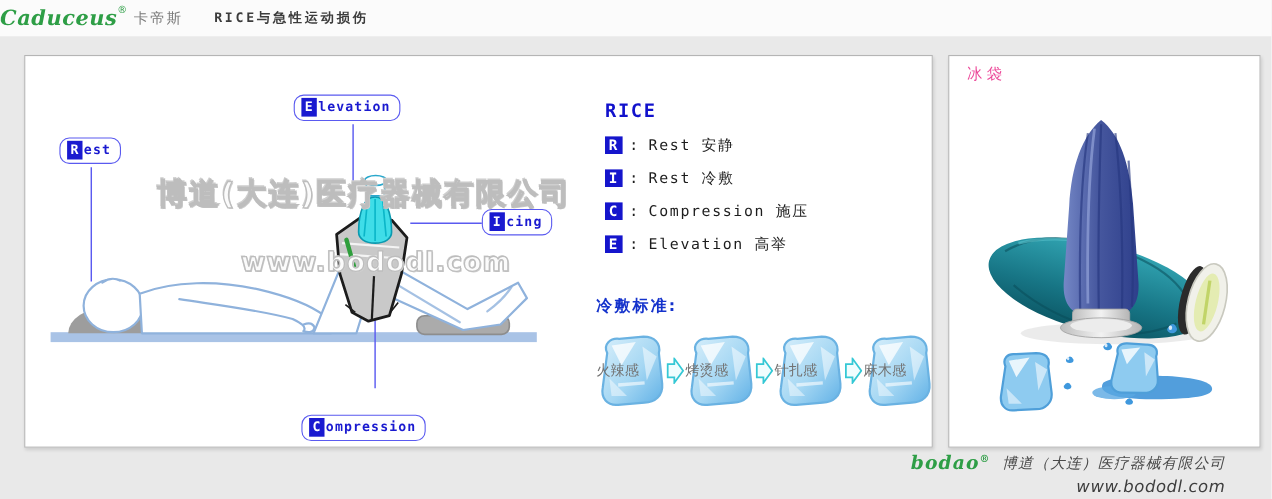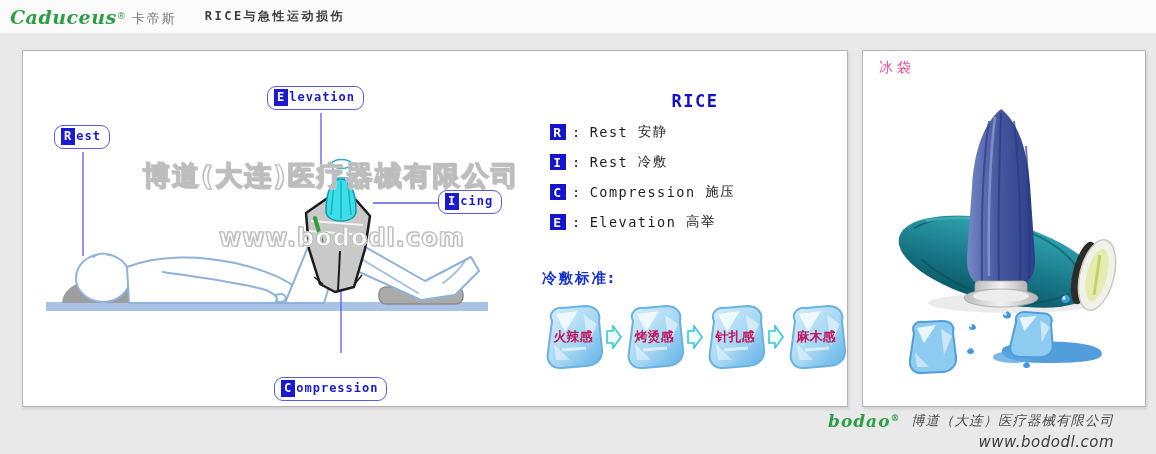--- a/index.html
+++ b/index.html
@@ -8,21 +8,21 @@
     font-family:"DejaVu Sans", "Liberation Sans", sans-serif;
     background:#e9e9e9;
     position:relative;
     overflow:hidden;
   }
   
   .topbar {
     position:absolute; left:0; top:0; width:1156px; height:33px;
     background:#fbfbfb; display:flex; align-items:center;
   }
-  .brand { display:flex; align-items:flex-end; margin-left:10px; }
+  .brand { display:flex; align-items:center; }
   .brand-name {
     font-family:"DejaVu Serif","Liberation Serif",serif;
     font-style:italic; font-weight:bold; font-size:19px; color:#2e9e46;
     letter-spacing:0.5px;
   }
   .brand-reg { font-size:9px; color:#2e9e46; vertical-align:super; position:relative; top:-7px; }
   .brand-cn { font-size:13px; color:#7a7a7a; margin-left:6px; letter-spacing:2px; }
   .page-title {
     margin-left:28px; font-family:"DejaVu Sans Mono","Liberation Mono",monospace;
     font-size:12px; font-weight:bold; color:#3c3c3c; letter-spacing:2.5px;
@@ -56,21 +56,21 @@
   .wm {
     position:absolute; font-weight:bold; color:rgba(255,255,255,0.92);
     -webkit-text-stroke:1.2px #bdbdbd;
     text-shadow:1px 1px 0 #cfcfcf, -1px -1px 0 #cfcfcf;
     z-index:4; white-space:nowrap; pointer-events:none;
   }
   .wm1 { left:120px; top:107px; font-size:27px; letter-spacing:2px; }
   .wm2 { left:196px; top:173px; font-size:24px; letter-spacing:1px; }
 
   
-  .rice-section { position:absolute; left:527px; top:40px; width:290px;text-align:center; }
+  .rice-section { position:absolute; left:527px; top:40px; width:290px; }
   .rice-heading {
     font-family:"DejaVu Sans Mono","Liberation Mono",monospace;
     font-size:17px; font-weight:bold; color:#1111cc; letter-spacing:1.5px;
   }
   .rice-item {
     margin-top:12px; font-family:"DejaVu Sans Mono","Liberation Mono",monospace;
     font-size:13.5px; color:#1d1d1d; letter-spacing:1.5px;
     display:flex; align-items:center;
   }
   .rice-letter {
@@ -82,22 +82,22 @@
 
   
   .cold-section { position:absolute; left:519px; top:218px; width:305px; }
   .cold-heading {
     font-size:14.5px; font-weight:bold; color:#1533cc; letter-spacing:2px;
   }
   .cold-row { display:flex; align-items:center; margin-top:16px; }
   .cube { position:relative; width:62px; height:66px; flex:0 0 auto; }
   .cube svg { position:absolute; inset:0; }
   .cube-label {
-    position:absolute; left:0; right:0; top:24px; text-align:center;
-    font-size:13px; font-weight:bold; color:#be185d; letter-spacing:0;
+    position:absolute; left:0; right:0; top:24px; 
+    font-size:13px; font-weight:normal; color:#737373; letter-spacing:0;
     z-index:2;
   }
   .flow-arrow { width:17px; height:24px; margin:0 1px; flex:0 0 auto; }
 
   
   .rp-title {
     position:absolute; left:16px; top:8px; font-size:14px; color:#ec4899;
     letter-spacing:4px; z-index:3;
   }
   .rp-art { position:absolute; inset:0; }

